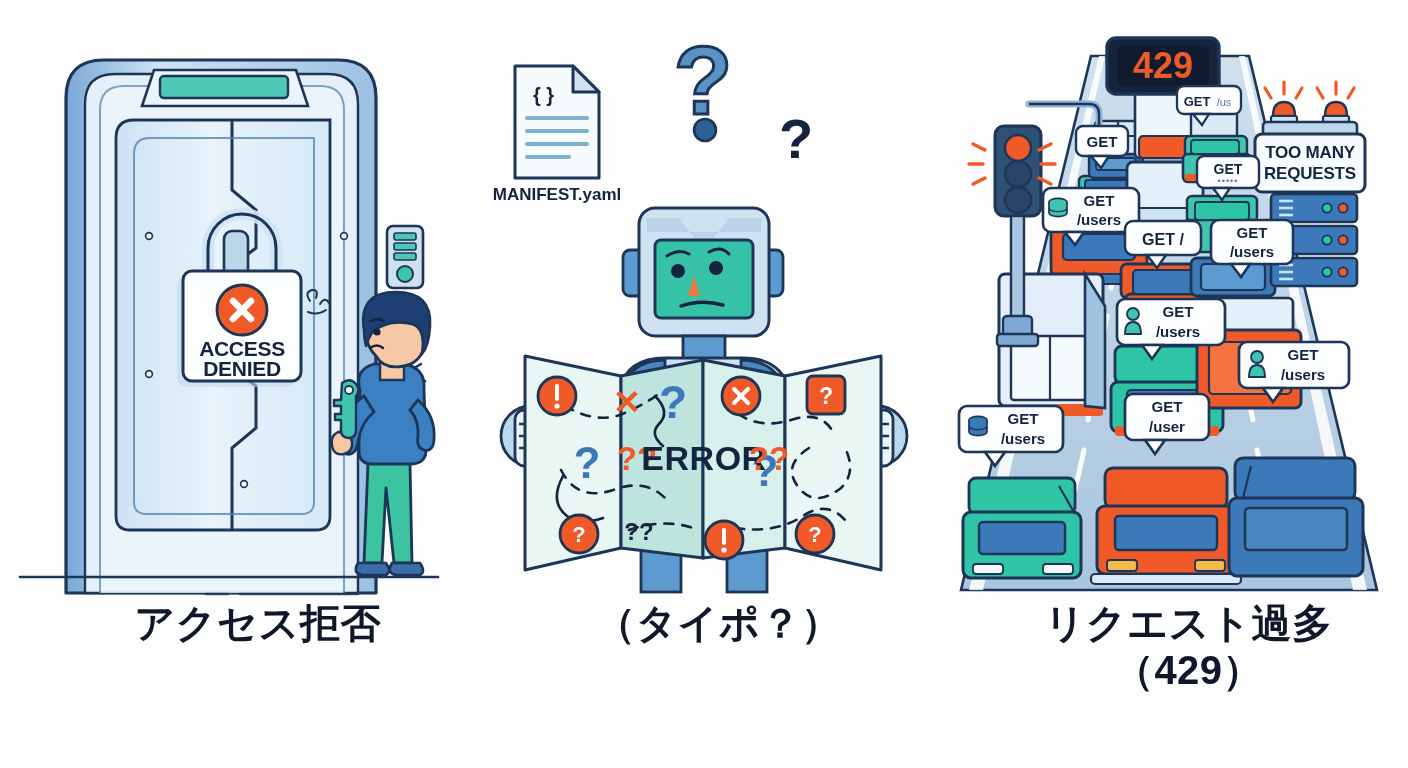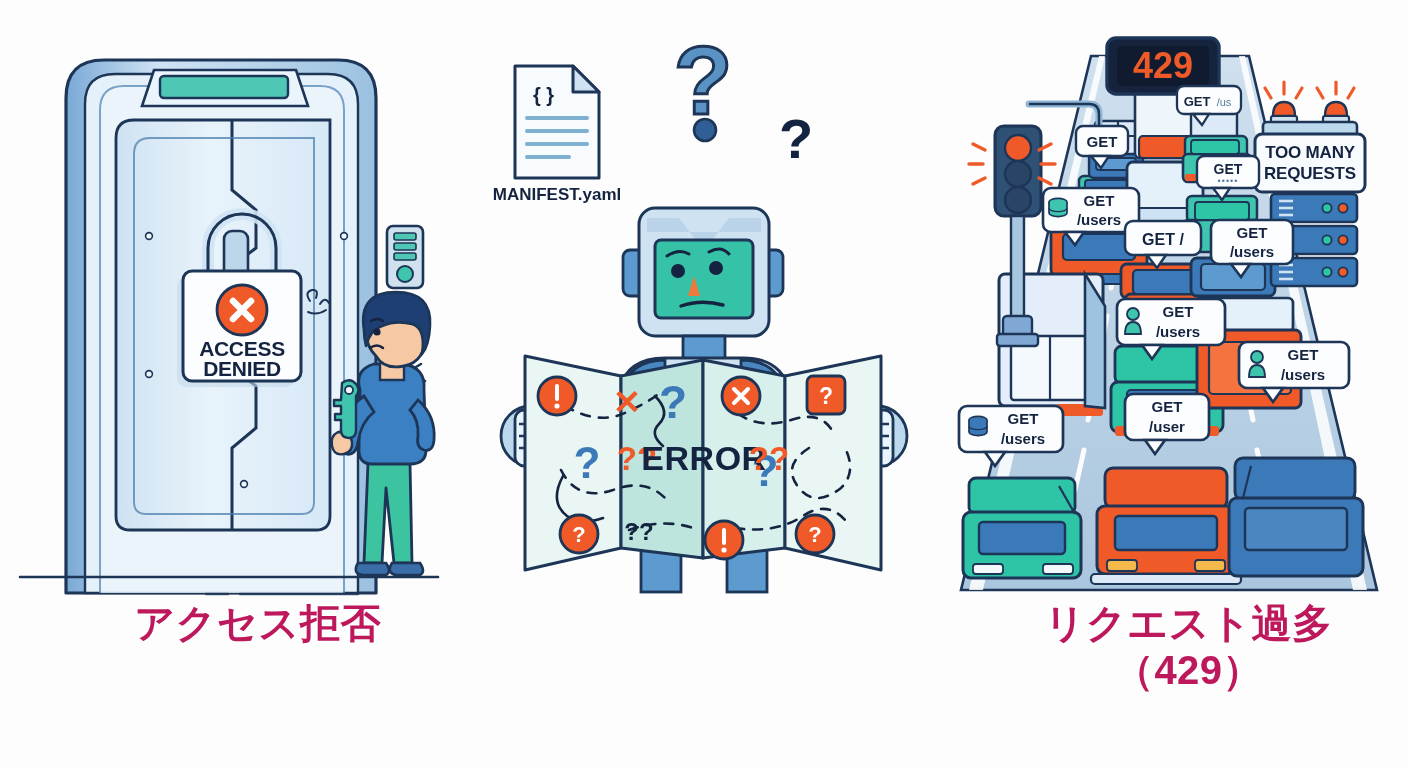--- a/index.html
+++ b/index.html
@@ -6,21 +6,21 @@
   body{width:1408px;height:768px;overflow:hidden;
        font-family:"Liberation Sans","DejaVu Sans",sans-serif;}
   .stage{position:relative;width:1408px;height:768px;background:#fdfdfd;}
   .panel{position:absolute;top:0;width:469px;height:768px;}
   .panel.p1{left:8px;} .panel.p2{left:469px;} .panel.p3{left:939px;}
 
   .art{position:absolute;left:0;top:18px;width:469px;height:578px;}
   .art svg{display:block;width:469px;height:578px;}
 
   .caption{position:absolute;left:0;top:600px;width:469px;
-           text-align:center;color:#be185d;font-weight:bold;
+           text-align:center;color:#0f172a;font-weight:bold;
            font-size:40px;line-height:1.18;letter-spacing:.5px;padding-left:15px;}
   .caption .l2{display:block;}
 
   
   .panel.p3 .art{top:16px;}
 </style>
 </head>
 <body>
 
 <div class="stage">
@@ -255,20 +255,21 @@
           <text x="158" y="396" text-anchor="middle" font-size="34" font-weight="bold" fill="#ef5a28" font-family="Liberation Sans, sans-serif">✕</text>
 
           <text x="168" y="452" text-anchor="middle" font-size="33" font-weight="bold" fill="#ef5a28" font-family="Liberation Sans, sans-serif">??</text>
           <text x="235" y="452" text-anchor="middle" font-size="34" font-weight="bold" fill="#14233f" letter-spacing="0.5" font-family="Liberation Sans, sans-serif">ERROR</text>
           <text x="300" y="452" text-anchor="middle" font-size="33" font-weight="bold" fill="#ef5a28" font-family="Liberation Sans, sans-serif">??</text>
           <text x="170" y="522" text-anchor="middle" font-size="24" font-weight="bold" fill="#14233f" font-family="Liberation Sans, sans-serif">??</text>
         </g>
       </svg>
     </div>
     <div class="caption">
+      <span class="l2">（タイポ？）</span>
     </div>
   </div>
 
   <div class="panel p3">
     <div class="art">
       <svg viewBox="0 0 469 578" xmlns="http://www.w3.org/2000/svg">
         <defs>
           <linearGradient id="roadG" x1="0" y1="0" x2="0" y2="1">
             <stop offset="0" stop-color="#cfe0ee"></stop>
               <stop offset="1" stop-color="#aac6de"></stop>

